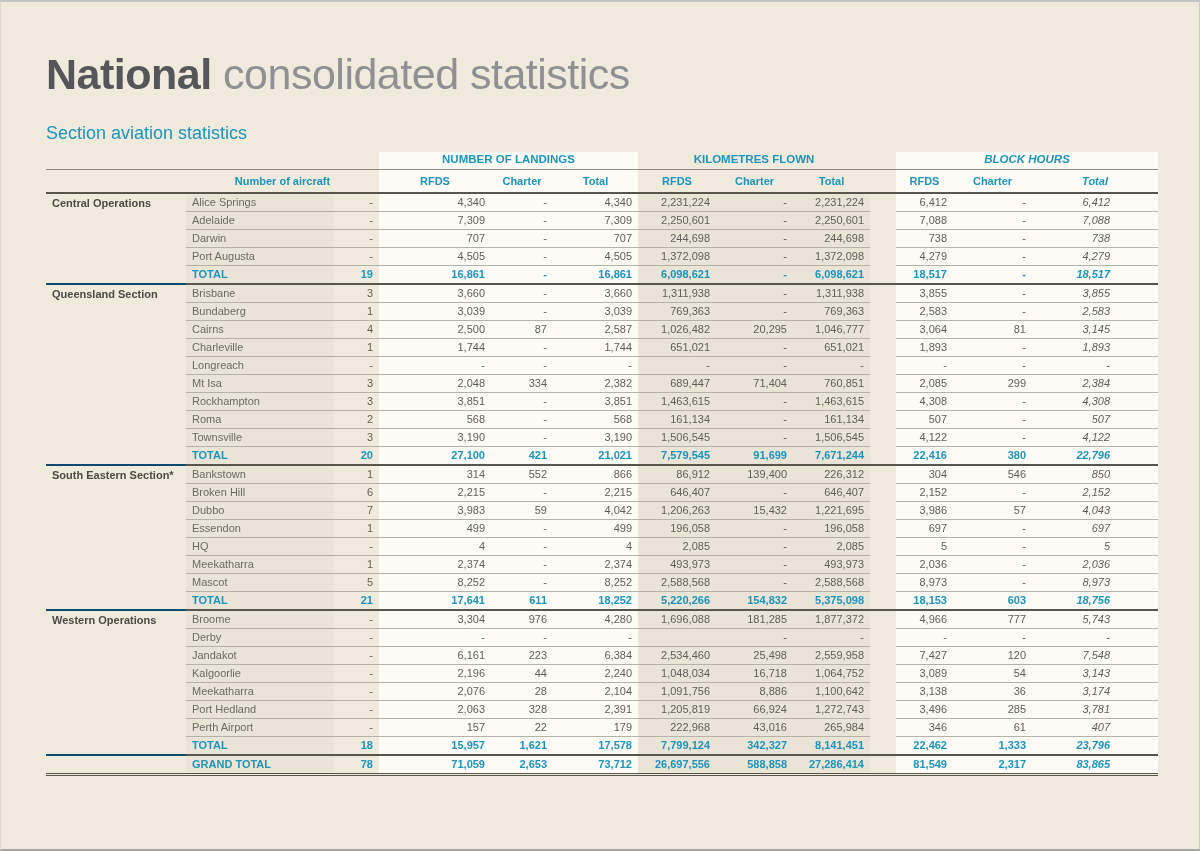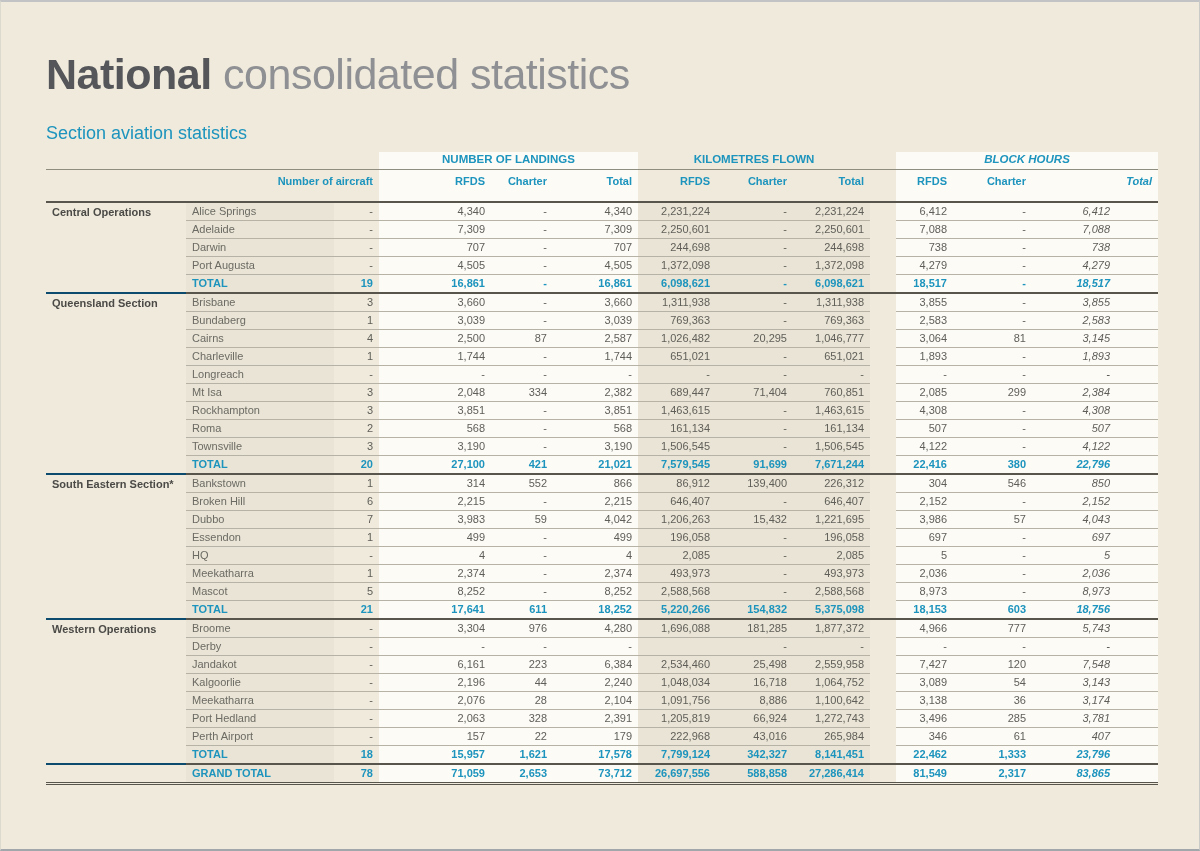--- a/index.html
+++ b/index.html
@@ -31,21 +31,21 @@
   col.c-lr{width:112px} col.c-lc{width:62px} col.c-lt{width:85px}
   col.c-kr{width:78px}  col.c-kc{width:77px} col.c-kt{width:77px}
   col.c-sp{width:26px}
   col.c-br{width:57px}  col.c-bc{width:79px} col.c-bt{width:126px}
 
   th, td { padding:2px 6px; line-height:13px; vertical-align:middle; overflow:hidden; white-space:nowrap; }
   td.last, th.last { padding-right:48px;font-style:italic; }
 
   thead th { color:#1d94bd; font-weight:bold; }
   thead tr.group-row th { font-size:11.5px; text-align:center; padding:1px 0 3px; border-bottom:1px solid #8f8c80; }
-  thead tr.sub-row th { text-align:right; padding:5px 6px 13px; border-bottom:2px solid #57554c; }
+  thead tr.sub-row th { padding:5px 6px 4px; border-bottom:2px solid #57554c; }
 
   .band { background:#fcfbf6; }
   .beige { background:#e9e4d5; }
 
   tbody td { border-bottom:1px solid #b6b2a5; }
   td.sec { font-weight:bold; color:#4b4a46; vertical-align:top; padding-top:3px;
            border-bottom:2px solid #0c4a6e; background:transparent; }
   td.loc { color:#6b6a63; text-align:left; }
   td.num { text-align:right; color:#5f5e58; }
   td.sp  { border-bottom:none; }

